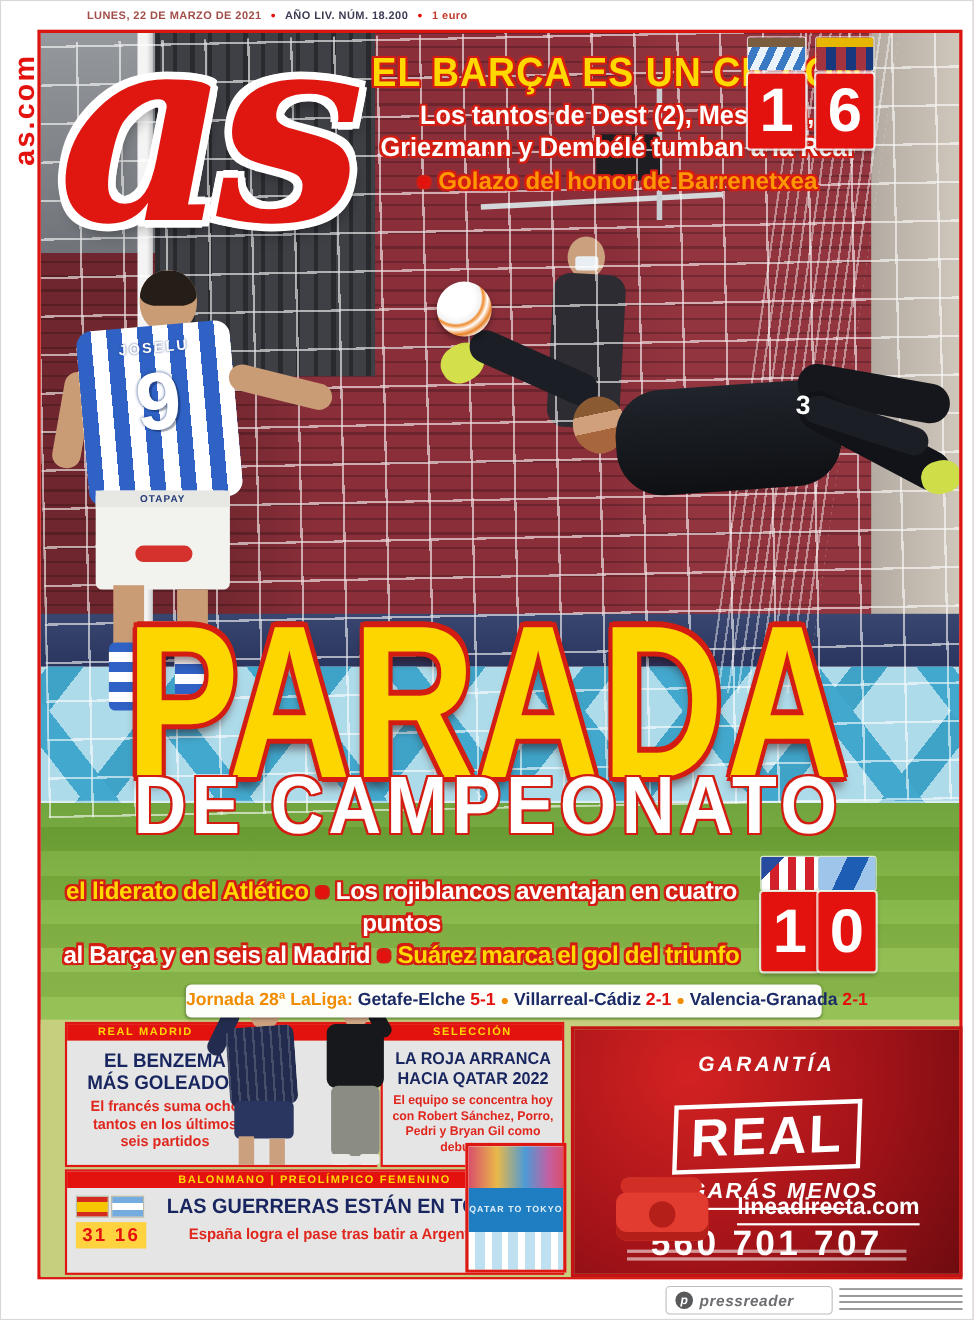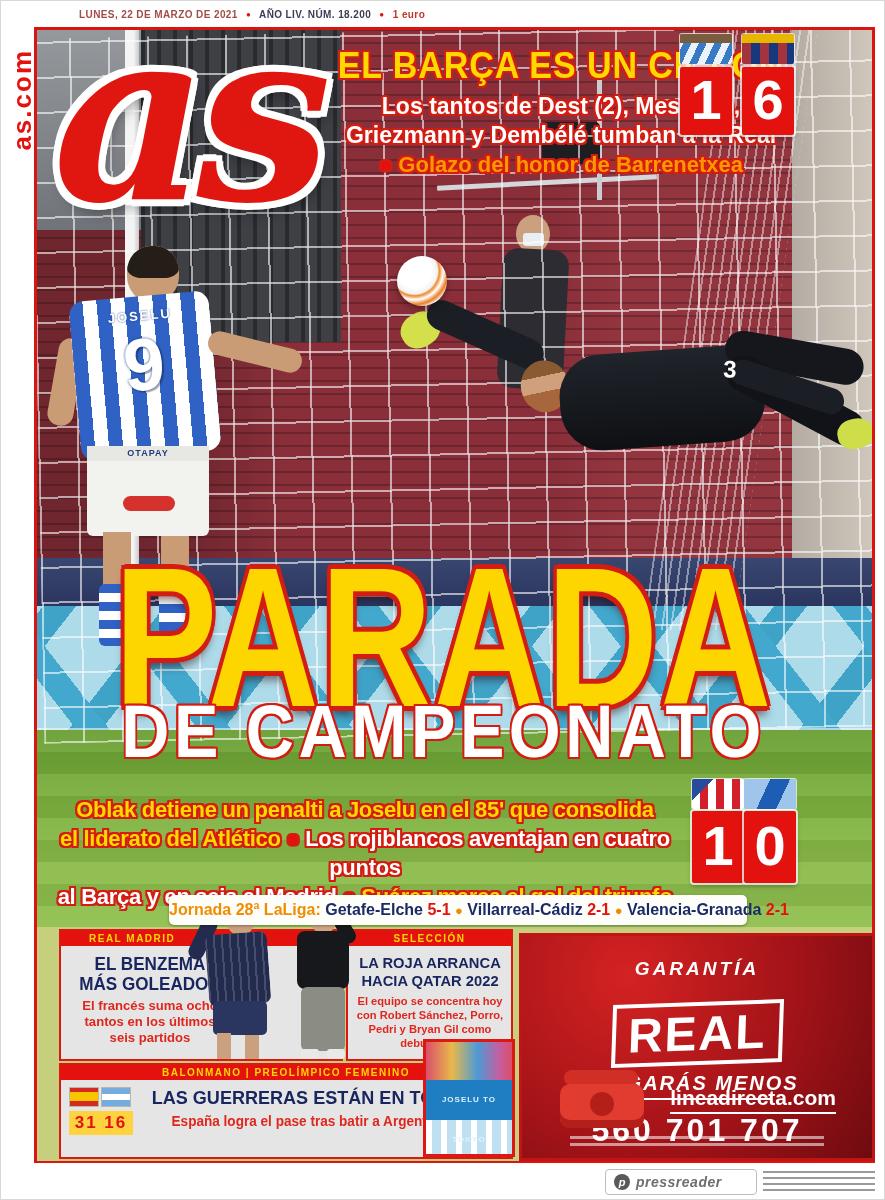--- a/index.html
+++ b/index.html
@@ -315,21 +315,20 @@
   </div>
   <div class="badge rs" style="left:679px; top:33px;"></div>
   <div class="badge fcb" style="left:741px; top:33px;"></div>
   <div class="scorebox" style="left:679px; top:66px;">1</div>
   <div class="scorebox" style="left:741px; top:66px;">6</div>
 
   <div class="headline1 o-red-l">PARADA</div>
   <div class="headline2 o-red-s">DE CAMPEONATO</div>
 
   <div class="deck o-red-s">
-    <div><span class="y">Oblak detiene un penalti a Joselu en el 85' que consolida</span></div>
     <div>
       <span class="y">el liderato del Atlético</span>
       <span class="dot">●</span>
       <span class="w">Los rojiblancos aventajan en cuatro puntos</span>
     </div>
     <div>
       <span class="w">al Barça y en seis al Madrid</span>
       <span class="dot">●</span>
       <span class="y">Suárez marca el gol del triunfo</span>
     </div>
@@ -396,21 +395,21 @@
     </div>
     <div class="hb-score">
       <span>31</span> <span>16</span>
     </div>
     <div class="hb-text">
       <div class="nhead">LAS GUERRERAS ESTÁN EN TOKIO</div>
       <div class="nbody">España logra el pase tras batir a Argentina</div>
     </div>
     <div class="hb-thumb">
       <div class="crowd"></div>
-      <div class="band">JOSELU TO TOKYO</div>
+      <div class="band">QATAR TO TOKYO</div>
       <div class="pool"></div>
     </div>
   </div>
 
   <div class="ad">
     <div class="g1">GARANTÍA</div><br>
     <div class="g2">REAL</div>
     <div class="g3">PAGARÁS MENOS</div>
     <div class="g3u"></div>
     <div class="phone-num">560 701 707</div>

